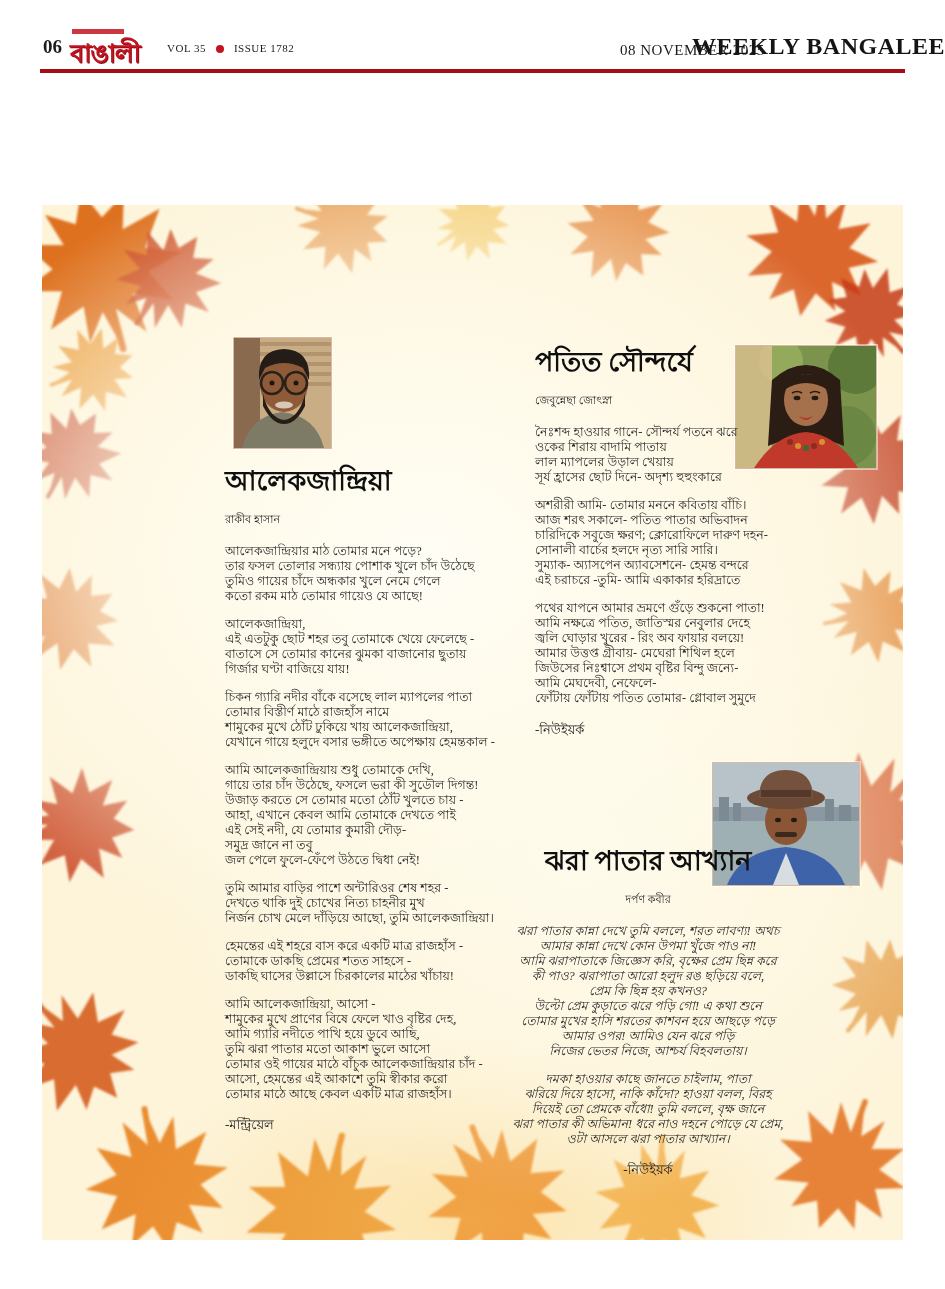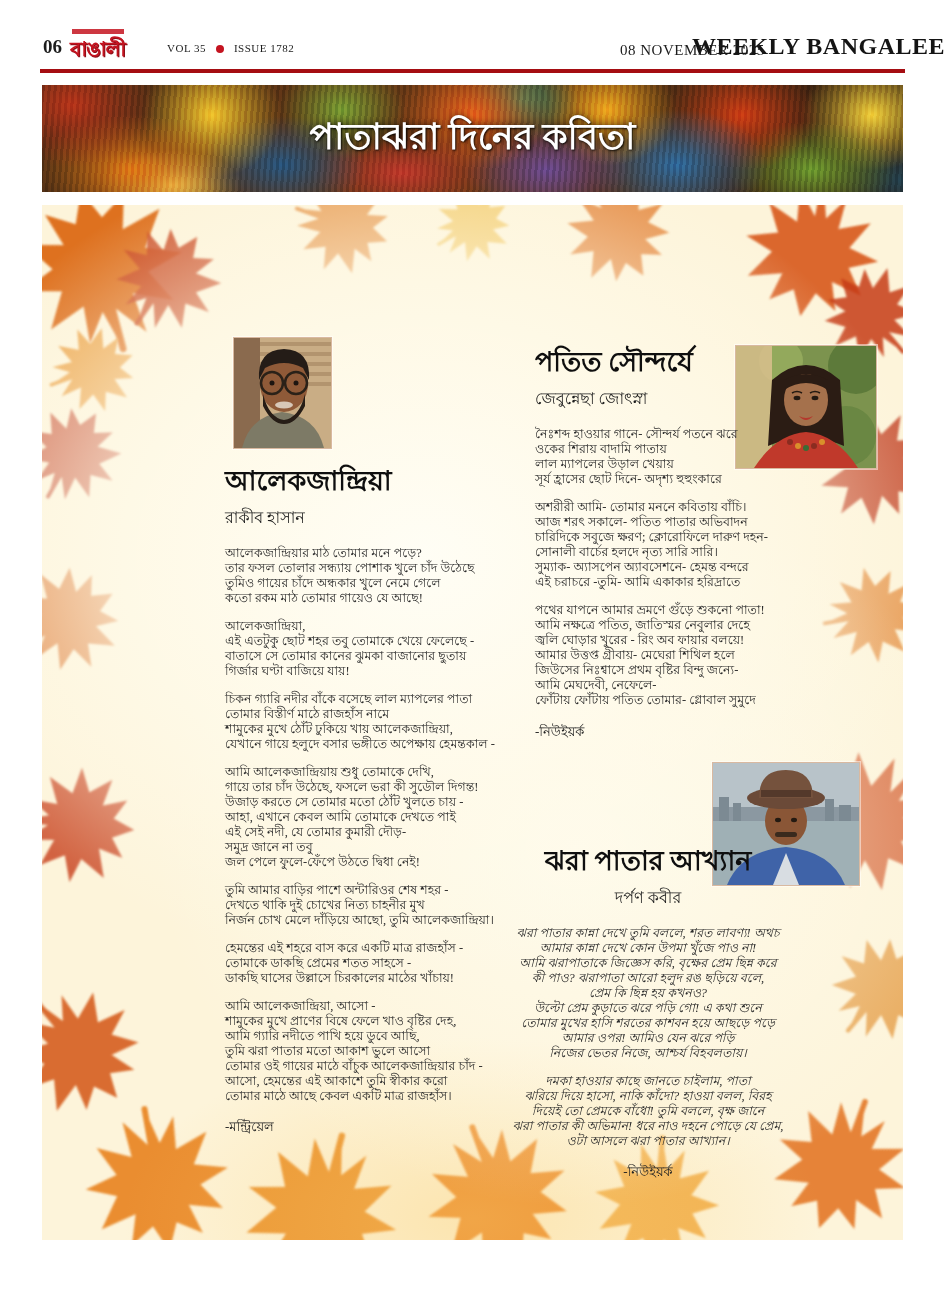--- a/index.html
+++ b/index.html
@@ -4,21 +4,21 @@
 <style>
   html,body{margin:0;padding:0;background:#ffffff;}
   body{font-family:"Liberation Serif", serif; width:945px; height:1289px; position:relative; overflow:hidden;}
   .page{position:absolute; inset:0; background:#ffffff;}
 
   
   .hdr{position:absolute; left:0; top:0; width:945px; height:84px; background:#fff;}
   .pageno{position:absolute; left:43px; top:36px; font-size:19px; font-weight:bold; color:#1c1c1c;}
   .logo{position:absolute; left:70px; top:26px; width:58px; height:46px;}
   .logo-bar{position:absolute; left:2px; top:3px; width:52px; height:5px; background:#c41420; opacity:.85;}
-  .logo-script{position:absolute; left:0; top:8px; font-size:20px; font-weight:bold; color:#c41420; text-shadow:1px 1px 0 #8d0e18; letter-spacing:-1px; white-space:nowrap;}
+  .logo-script{position:absolute; left:0; top:8px; font-size:25px; font-weight:bold; color:#c41420; text-shadow:1px 1px 0 #8d0e18; letter-spacing:-1px; white-space:nowrap;}
   .volissue{position:absolute; left:167px; top:42px; font-size:11px; color:#1b1b1b; letter-spacing:.5px; white-space:nowrap;}
   .volissue .dot{display:inline-block; width:8px; height:8px; border-radius:50%; background:#c41420; margin:0 10px 1px 10px; vertical-align:middle;}
   .masthead{position:absolute; left:0; top:33px; width:945px; text-align:right; font-size:24px; font-weight:bold; letter-spacing:.5px; color:#141414; white-space:nowrap;}
   .dateline{position:absolute; left:620px; top:42px; font-size:15px; color:#1b1b1b; letter-spacing:.5px; white-space:nowrap;}
   .redrule{position:absolute; left:40px; top:69px; width:865px; height:4px; background:#a50d12;}
 
   
   .banner{position:absolute; left:42px; top:85px; width:861px; height:107px; overflow:hidden;
     background:
       radial-gradient(120px 90px at 30px 20px,  #b8351a 0%, rgba(184,53,26,0) 70%),
@@ -48,21 +48,21 @@
   .glow{position:absolute; inset:0; pointer-events:none;
     background:
       radial-gradient(520px 420px at 44% 34%, rgba(255,254,246,.96) 0%, rgba(255,251,235,.75) 55%, rgba(255,249,228,0) 100%),
       radial-gradient(420px 360px at 62% 62%, rgba(255,252,238,.85) 0%, rgba(255,250,230,0) 100%),
       radial-gradient(500px 260px at 50% 98%, rgba(250,205,110,.40) 0%, rgba(250,205,110,0) 70%);
   }
 
   
   .poem-block{position:absolute; z-index:5;}
   .poem-title{font-size:27px; font-weight:bold; color:#0f0f0f; white-space:nowrap; letter-spacing:0;}
-  .poem-author{font-size:16px; color:#1d1d1d; white-space:nowrap;}
+  .poem-author{font-size:11px; color:#1d1d1d; margin-top:6px; white-space:nowrap;}
   .poem-body{margin-top:14px; font-size:12.5px; line-height:15px; color:#2a2a2a; white-space:nowrap;}
   .poem-body .stanza{margin-bottom:13px;}
   .poem-sig{font-size:13px; color:#222; white-space:nowrap;}
   .italic .poem-body{font-style:italic;}
 
   .photo{position:absolute; border:1px solid #d9b9a0; box-shadow:0 0 0 1px rgba(255,255,255,.5); z-index:5;}
 
   [data-name]{}
 </style>
 </head>
@@ -77,24 +77,20 @@
       <div class="logo-script" data-name="logo-text">বাঙালী</div>
     </div>
     <div class="volissue" data-name="volume-issue">
       <span data-name="volume-label">VOL 35</span><span class="dot" data-name="bullet-dot-icon"></span><span data-name="issue-label">ISSUE 1782</span>
     </div>
     <div class="masthead" data-name="masthead-title">WEEKLY BANGALEE</div>
     <div class="dateline" data-name="date-line">08 NOVEMBER 2025</div>
     <div class="redrule" data-name="header-rule"></div>
   </div>
 
-  <div class="banner" data-name="section-banner">
-    <div class="streaks" data-name="banner-paint-texture"></div>
-    <div class="banner-title" data-name="section-title">পাতাঝরা দিনের কবিতা</div>
-  </div>
 
   <div class="content" data-name="poems-canvas">
 
     <svg width="0" height="0" style="position:absolute">
       <defs>
         <g id="mapleleaf">
           <path d="M50 2 L58 20 L74 10 L68 30 L92 24 L78 44 L98 52 L76 58 L86 78 L64 68 L66 92 L52 74 L50 98 L44 74 L32 90 L34 68 L12 76 L24 56 L2 50 L22 42 L10 24 L32 30 L26 10 L42 20 Z"></path>
           <rect x="48" y="72" width="4" height="28" rx="2"></rect>
         </g>
       </defs>

